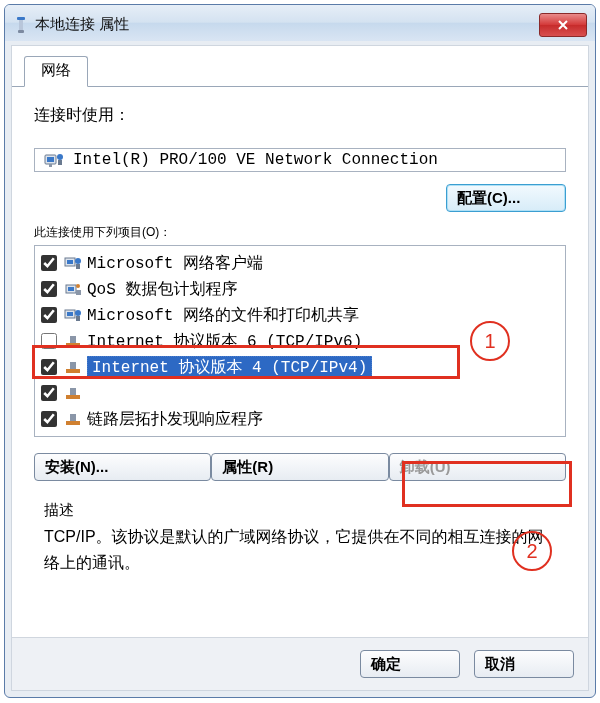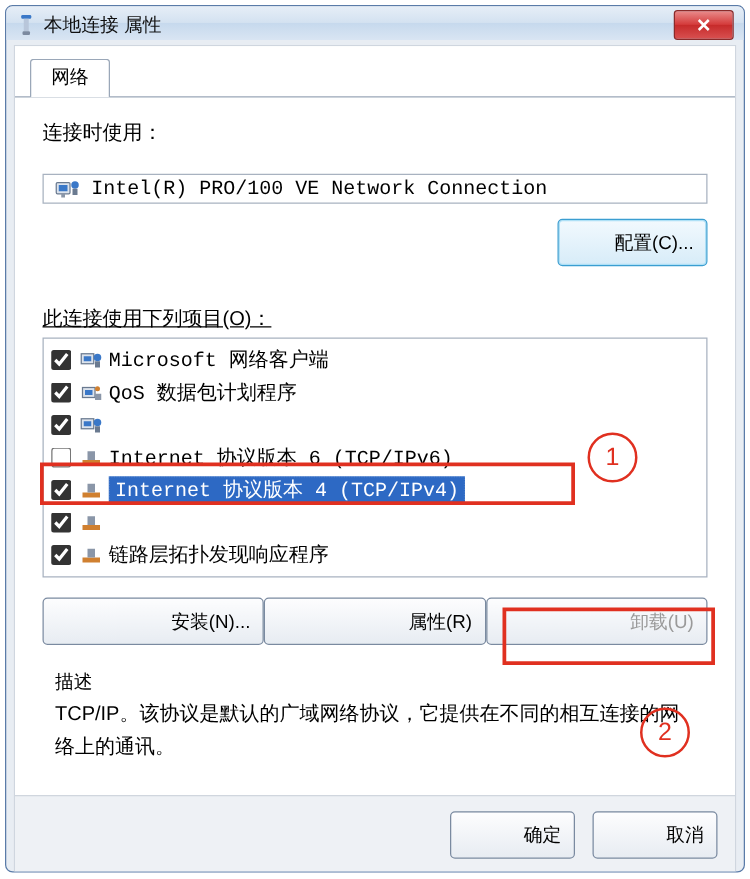--- a/index.html
+++ b/index.html
@@ -77,36 +77,37 @@
   border: 1px solid #a8b2c0;
   padding: 6px 8px;
   display: flex; align-items: center;
   background: #fff;
   height: 24px;
 }
 .adapter-box .neticon { width: 22px; height: 22px; margin-right: 8px; flex-shrink:0; }
 .adapter-box .adaptername { font-family: "Courier New", monospace; font-size: 16px; white-space: nowrap; }
 .row-right { display: flex; justify-content: flex-end; margin-top: 12px; }
 .btn {
-  min-width: 120px; height: 38px;
+  min-width: 120px; height: 28px;
   border: 1px solid #7a8aa0;
   border-radius: 4px;
   background: linear-gradient(to bottom, #fdfdfe, #e7ecf2);
   font-size: 15px;
-  text-align: right;
+  text-align: left;
   cursor: default;
   padding: 0 10px;
+  font-weight: bold;
 }
 .btn.primary {
   border: 1px solid #3b9ed1;
   box-shadow: inset 0 0 0 1px #aee0f6;
   background: linear-gradient(to bottom, #f2f9fe, #d7ecf8);
 }
 .btn.disabled { color: #9a9a9a; }
-.list-label { font-size: 16px; margin-top: 32px; margin-bottom: 4px; text-decoration: underline; }
+.list-label { font-size: 12px; margin-top: 12px; margin-bottom: 4px; }
 .itemlist {
   border: 1px solid #a8b2c0;
   background: #fff;
   height: 192px;
   overflow: hidden;
   padding: 4px 2px;
 }
 .item {
   display: flex; align-items: center;
   padding: 0 4px;
@@ -245,20 +246,21 @@
           <div class="item">
             <input type="checkbox" checked="" style="">
             <span class="miniicon">
               <svg width="18" height="16">
                   <rect x="1" y="3" width="10" height="8" fill="#dce3ec" stroke="#6a7a90"></rect>
                   <rect x="3" y="5" width="6" height="4" fill="#3a78c8"></rect>
                   <circle cx="14" cy="6" r="3" fill="#3a78c8"></circle>
                   <rect x="12" y="9" width="4" height="5" fill="#6a7a90"></rect>
                 </svg>
             </span>
+            <span class="itemtext">Microsoft 网络的文件和打印机共享</span>
           </div>
           <div class="item">
             <input type="checkbox" style="">
             <span class="miniicon">
               <svg width="18" height="16">
                   <rect x="2" y="10" width="14" height="4" fill="#d08030"></rect>
                   <rect x="6" y="3" width="6" height="7" fill="#8a96a8"></rect>
                 </svg>
             </span>
             <span class="itemtext">Internet 协议版本 6 (TCP/IPv6)</span>

